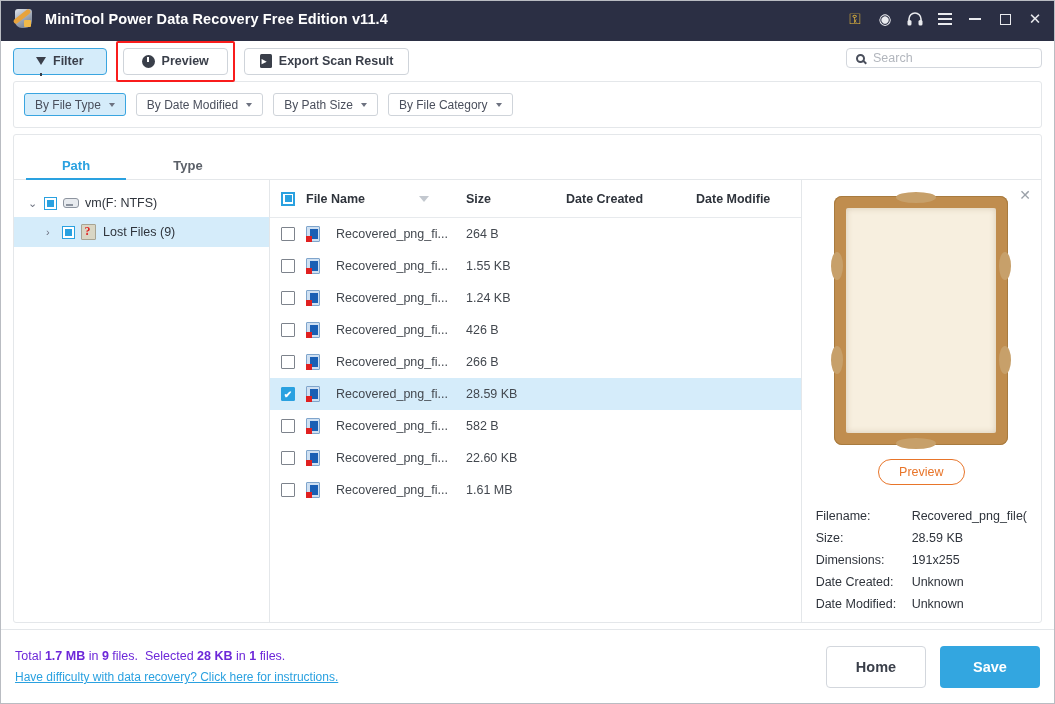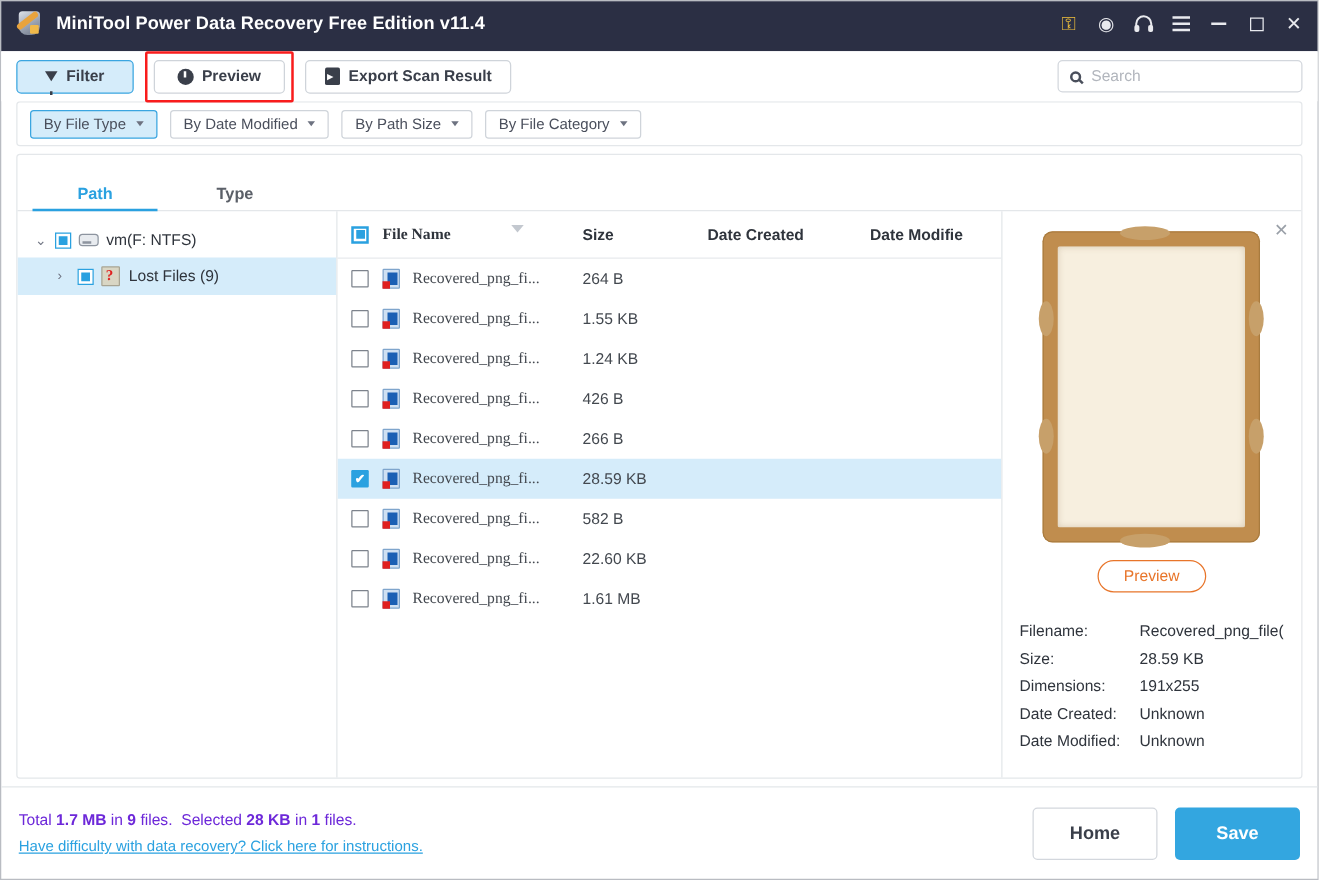--- a/index.html
+++ b/index.html
@@ -116,21 +116,21 @@
   .ico-export {
     width: 12px; height: 14px; background: #3a3f4a;
     border-radius: 1.5px; position: relative;
   }
   .ico-export::after {
     content: '▸'; position: absolute; left: 2px; top: 1px;
     color: #ffffff; font-size: 9px; line-height: 12px;
   }
   .search-box {
     position: absolute; right: 12px; top: 7px;
-    width: 196px; height: 26px;
+    width: 196px; height: 20px;
     border: 1px solid #d3d7dd; border-radius: 4px;
     background: #ffffff;
     display: flex; align-items: center; padding: 0 9px; gap: 8px;
   }
   .ico-search {
     width: 9px; height: 9px; flex: 0 0 9px;
     border: 2px solid #4a4f5c; border-radius: 50%;
     position: relative;
   }
   .ico-search::after {
@@ -147,21 +147,21 @@
   .search-box input::placeholder { color: #b2b6bd; }
 
   
   .filterbar {
     flex: 0 0 36px;
     background: #ffffff;
     margin: 0 12px;
     border: 1px solid #e4e7ea;
     border-radius: 3px;
     display: flex; align-items: center;
-    padding: 0 10px; gap: 10px;
+    padding: 11px 10px; gap: 10px;
   }
   .fbtn {
     height: 23px; padding: 0 10px;
     display: inline-flex; align-items: center; gap: 8px;
     border: 1px solid #cfd4da; border-radius: 3px;
     background: #ffffff; font-size: 12px; color: #4a4f5c;
     white-space: nowrap;
   }
   .fbtn.active { background: #d5ecfa; border-color: #3aa5e0; }
   .caret {
@@ -246,21 +246,21 @@
     flex: 1 1 auto; min-width: 0;
     border-right: 1px solid #e4e7ea;
     display: flex; flex-direction: column;
   }
   .lhead {
     flex: 0 0 38px; display: flex; align-items: center;
     border-bottom: 1px solid #e7eaed;
     font-size: 12.5px; font-weight: bold; color: #2f343c;
   }
   .c-chk   { flex: 0 0 36px; display: flex; justify-content: center; align-items: center; }
-  .c-name  { flex: 0 0 160px; display: flex; align-items: flex-start; gap: 10px; min-width: 0; font-family: Liberation Serif, serif; }
+  .c-name  { flex: 0 0 160px; display: flex; align-items: center; gap: 16px; min-width: 0; }
   .c-size  { flex: 0 0 100px; }
   .c-dc    { flex: 0 0 130px; }
   .c-dm    { flex: 1 1 auto; min-width: 0; overflow: hidden; white-space: nowrap; }
   .sortcaret {
     width: 0; height: 0; margin-left: 38px;
     border-left: 5px solid transparent;
     border-right: 5px solid transparent;
     border-top: 6px solid #c3c8cf;
   }
   .hchk {

